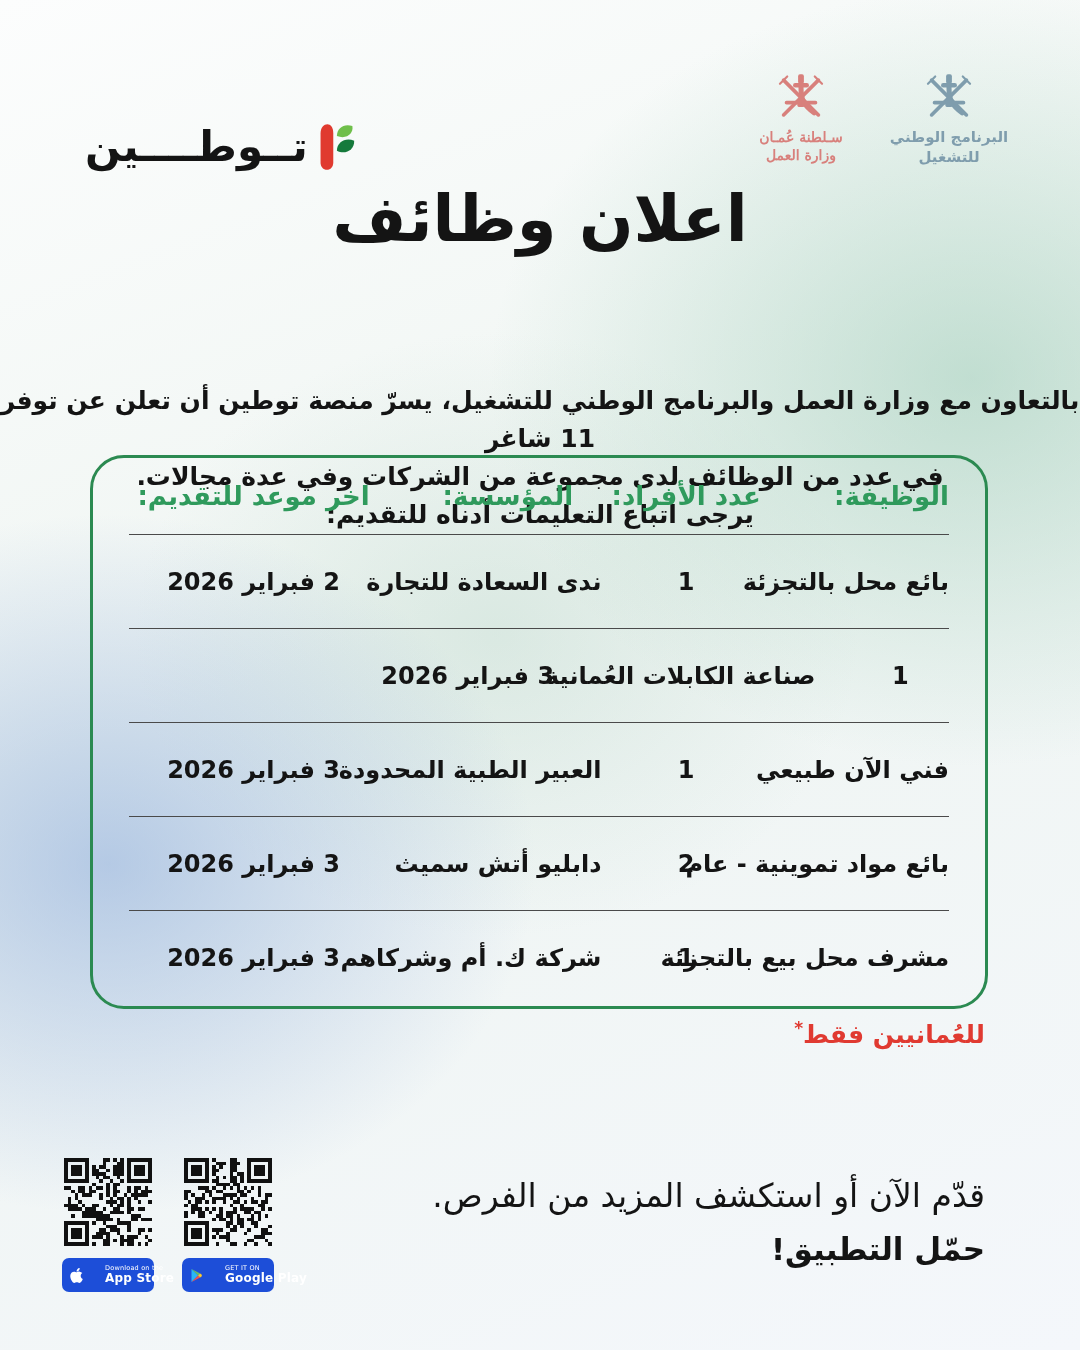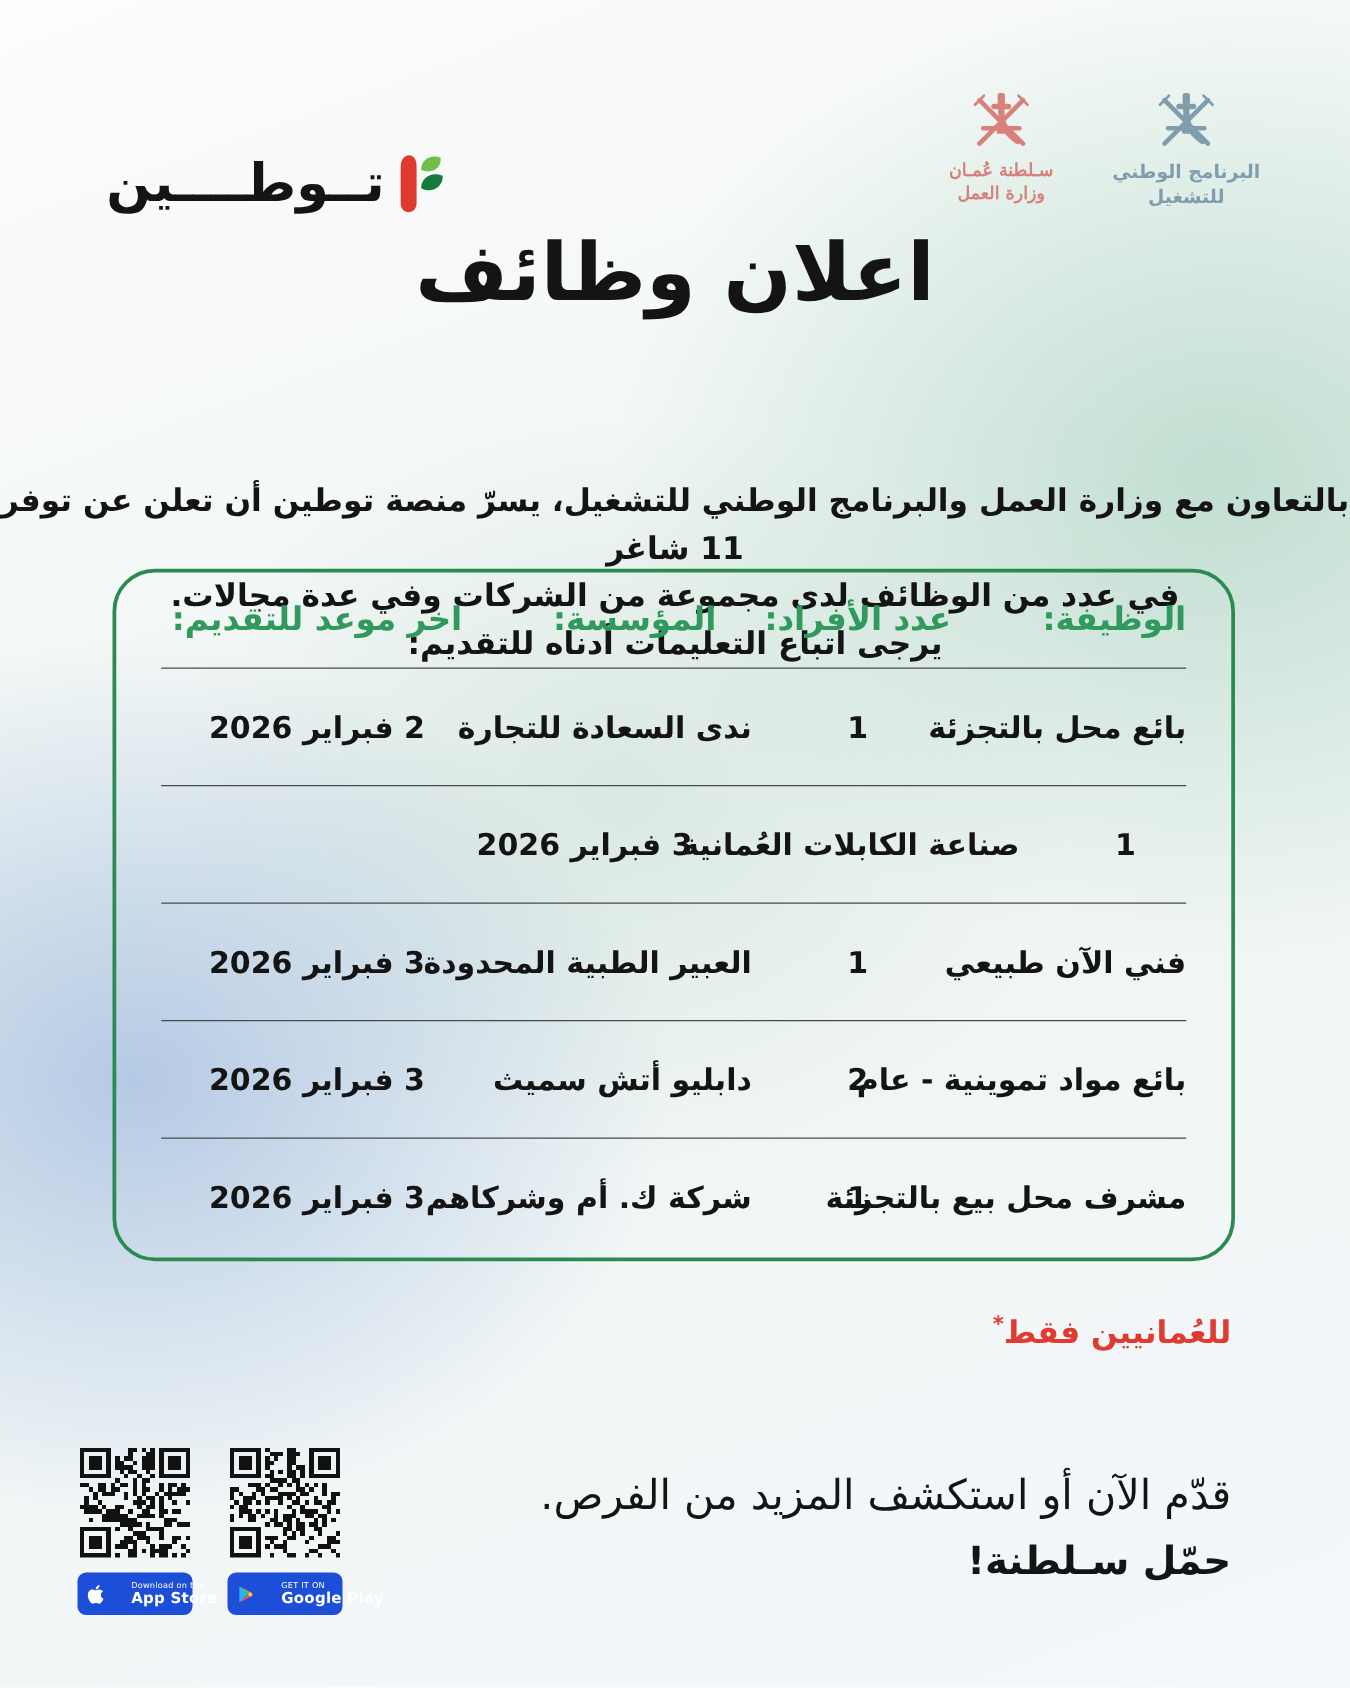--- a/index.html
+++ b/index.html
@@ -34,21 +34,21 @@
   
   .jobs-table{position:absolute;top:455px;left:90px;width:898px;height:554px;border:3px solid var(--border-green);border-radius:34px;direction:rtl;}
   .thead{display:flex;align-items:center;height:76px;color:var(--green);font-weight:700;font-size:26px;}
   .trow{display:flex;align-items:center;height:93px;font-weight:700;font-size:24px;}
   .c-job{width:24%;padding-right:36px;text-align:right;white-space:nowrap;}
   .c-count{width:19%;text-align:center;}
   .c-org{width:21%;text-align:center;white-space:nowrap;}
   .c-date{width:36%;text-align:center;white-space:nowrap;}
   .sep{height:1px;background:#4a4a4a;margin:0 36px;}
   
-  .note{position:absolute;top:1018px;right:95px;color:var(--red);font-weight:800;font-size:25px;direction:rtl;margin-top:32px;}
+  .note{position:absolute;top:1018px;right:95px;color:var(--red);font-weight:800;font-size:25px;direction:rtl;}
   .note sup{font-size:17px;}
   
   .cta{position:absolute;top:1176px;right:95px;text-align:right;direction:rtl;}
   .cta-1{font-size:33px;font-weight:400;margin-bottom:16px;}
   .cta-2{font-size:31px;font-weight:800;}
   .stores{position:absolute;top:1158px;left:62px;display:flex;gap:28px;direction:ltr;}
   .store-col{width:92px;display:flex;flex-direction:column;align-items:center;gap:12px;}
   .qr{width:88px;height:88px;}
   .badge{width:92px;height:34px;background:#1d4ed8;border-radius:7px;color:#fff;
          display:flex;align-items:center;gap:19px;padding:0 7px;direction:ltr;cursor:pointer;}
@@ -169,21 +169,21 @@
     <div class="c-date">3 فبراير 2026</div>
   </div>
 </section>
 
 <div class="note">
   <span>للعُمانيين فقط</span><sup>*</sup>
 </div>
 
 <div class="cta">
   <div class="cta-1">قدّم الآن أو استكشف المزيد من الفرص.</div>
-  <div class="cta-2">حمّل سـلطنة!</div>
+  <div class="cta-2">حمّل التطبيق!</div>
 </div>
 
 <div class="stores">
   <div class="store-col">
     <div class="qr" id="qr1"><svg viewBox="0 0 25 25" width="88" height="88" shape-rendering="crispEdges">
           <rect x="0.5" y="0.5" width="6" height="6" fill="none" stroke="#111" stroke-width="1"></rect>
           <rect x="2" y="2" width="3" height="3" fill="#111"></rect>
           <rect x="18.5" y="0.5" width="6" height="6" fill="none" stroke="#111" stroke-width="1"></rect>
           <rect x="20" y="2" width="3" height="3" fill="#111"></rect>
           <rect x="0.5" y="18.5" width="6" height="6" fill="none" stroke="#111" stroke-width="1"></rect>

